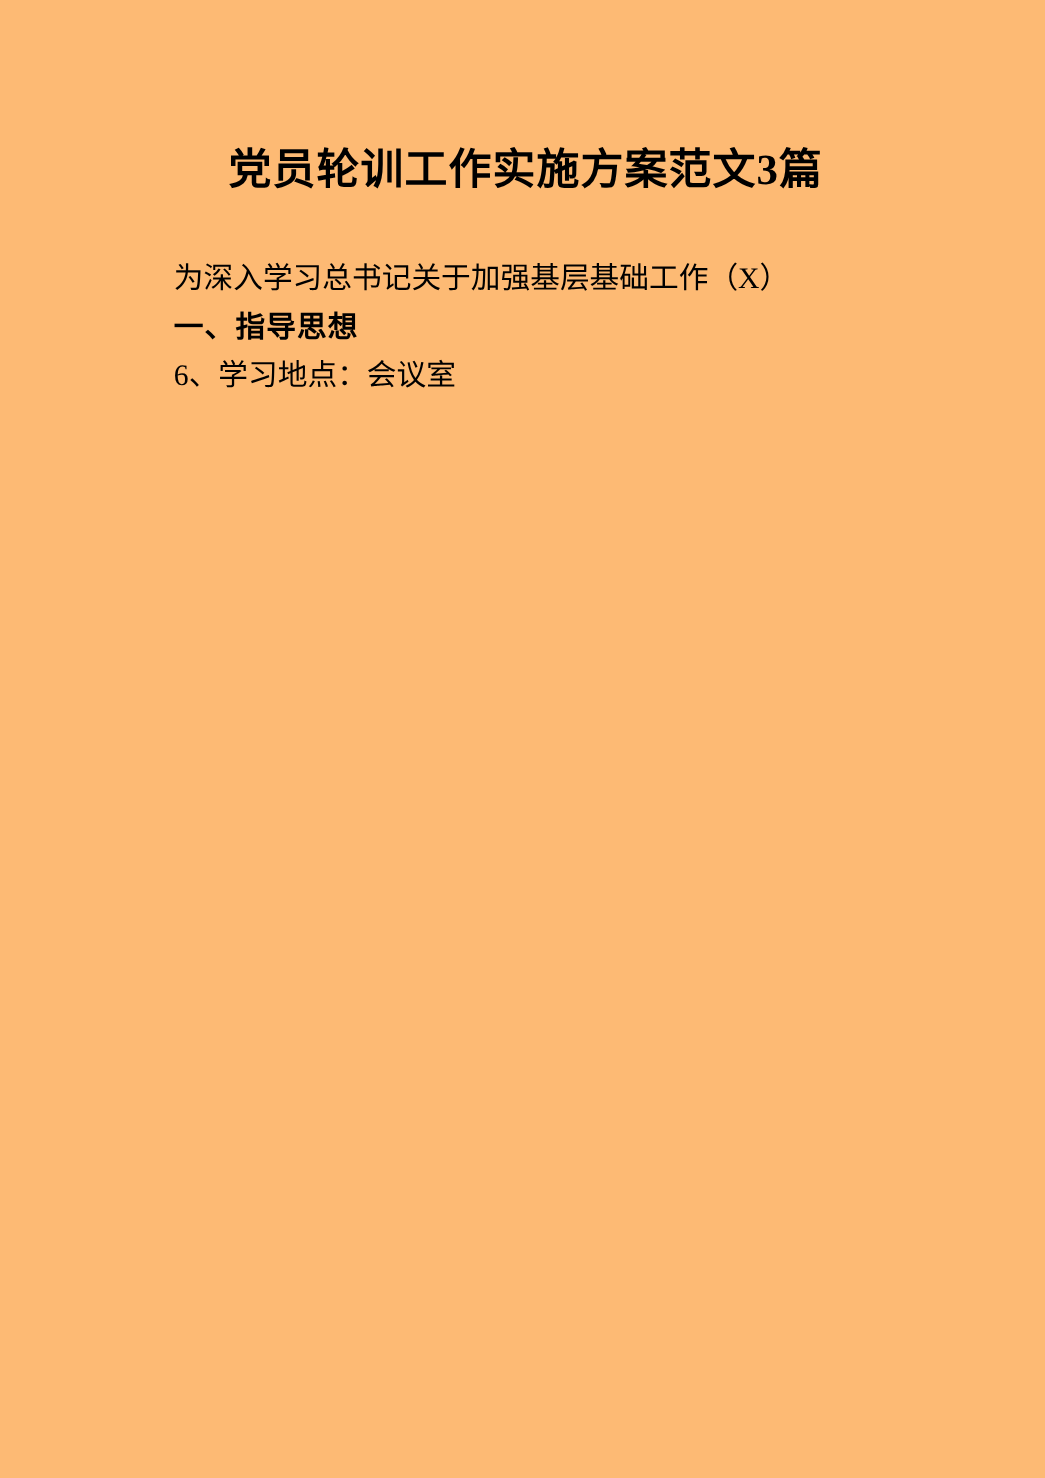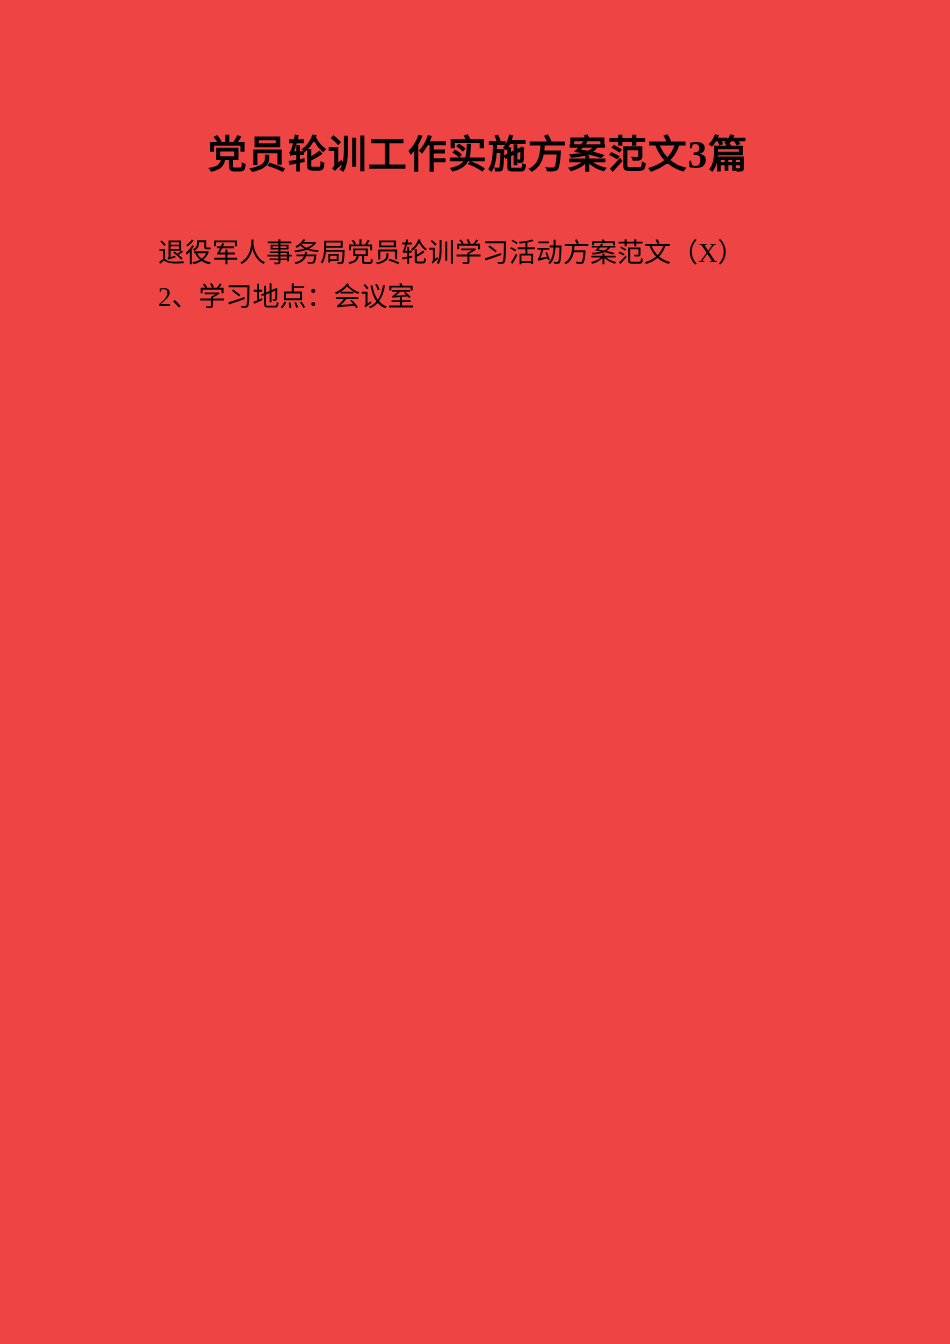--- a/index.html
+++ b/index.html
@@ -4,21 +4,21 @@
 <style>
   html, body {
     margin: 0;
     padding: 0;
     background: #ffffff;
   }
   .page {
     position: relative;
     width: 950px;
     height: 1344px;
-    background: #ef4444;
+    background: #fdba74;
     overflow: hidden;
     color: #000000;
     font-family: "Liberation Serif", "DejaVu Serif", serif;
   }
   .content {
     padding: 0 98px 0 104px;
   }
   .doc-title {
     margin: 0;
     padding-top: 132px;
@@ -51,17 +51,18 @@
     letter-spacing: 1px;
   }
 </style>
 </head>
 <body>
 
 <div class="page">
   <div class="content">
     <h1 class="doc-title">党员轮训工作实施方案范文3篇</h1>
     <div class="body-text" id="doc-body">
-        <p class="para">退役军人事务局党员轮训学习活动方案范文（X）</p>
-        <p class="para">2、学习地点：会议室</p>
+        <p class="para">为深入学习总书记关于加强基层基础工作（X）</p>
+        <p class="heading">一、指导思想</p>
+        <p class="para">6、学习地点：会议室</p>
       </div>
   </div>
 </div>
 
 </body></html>

